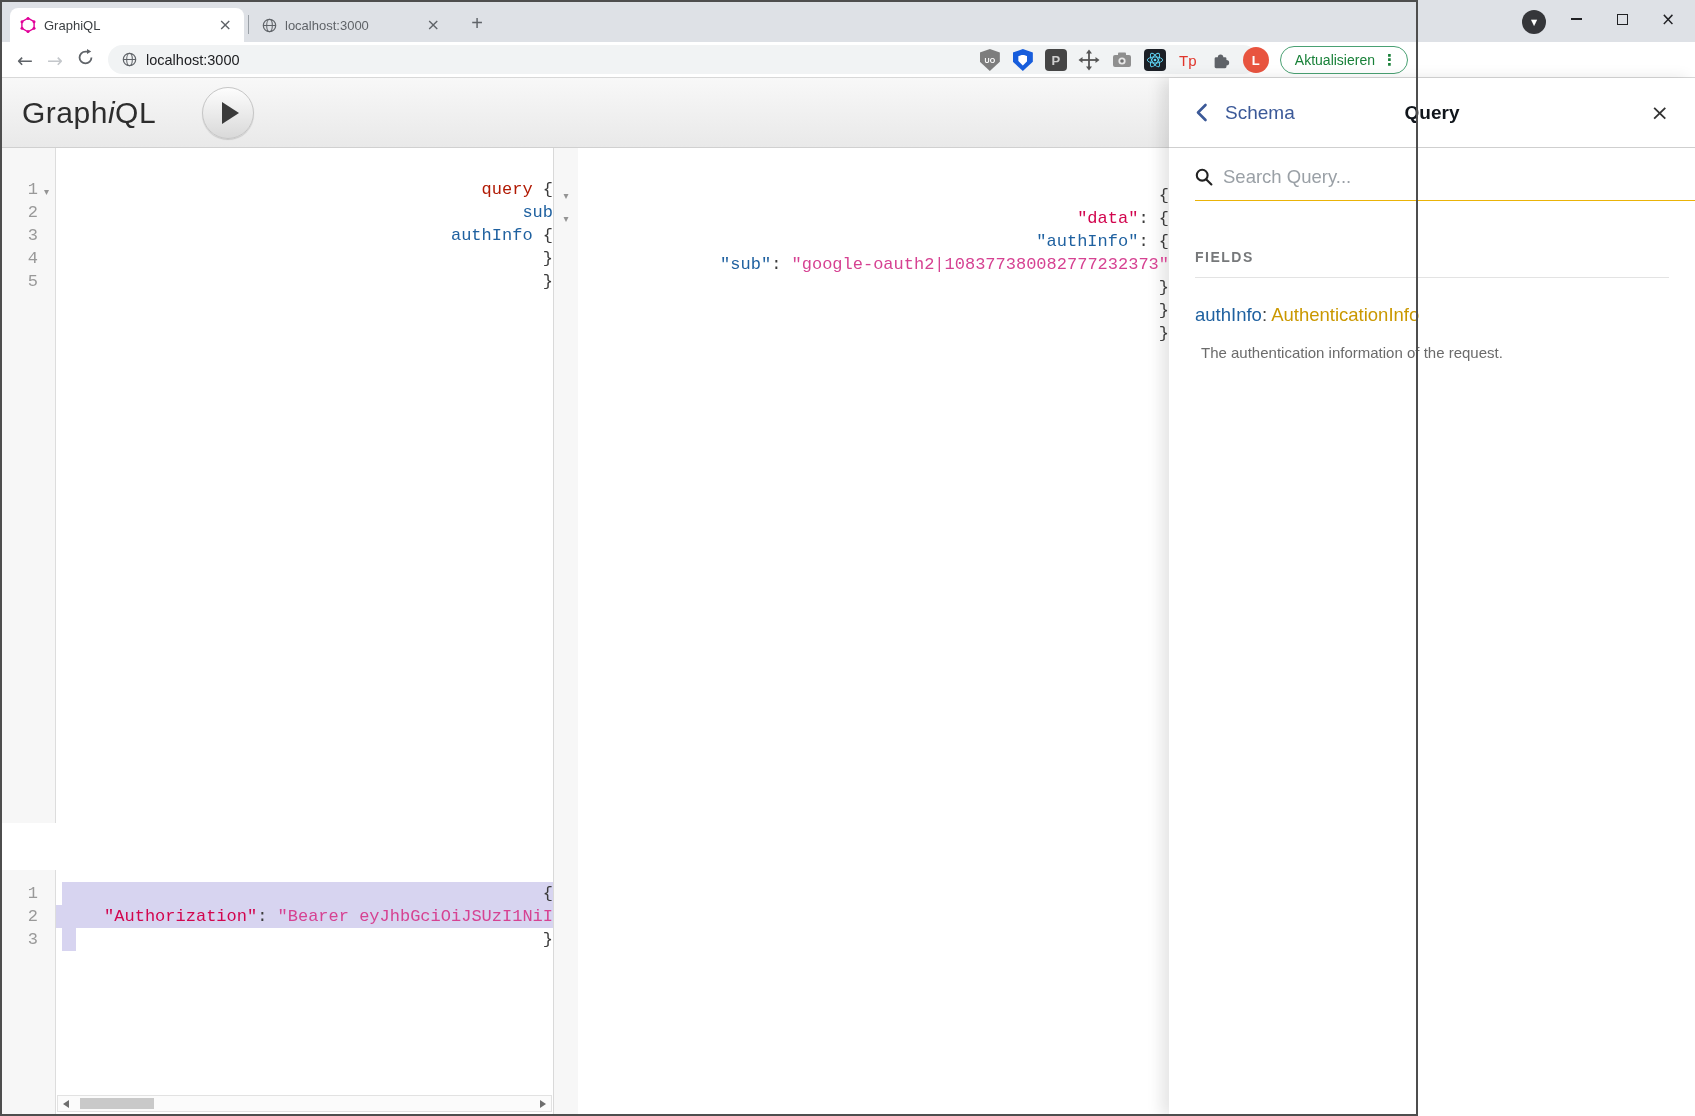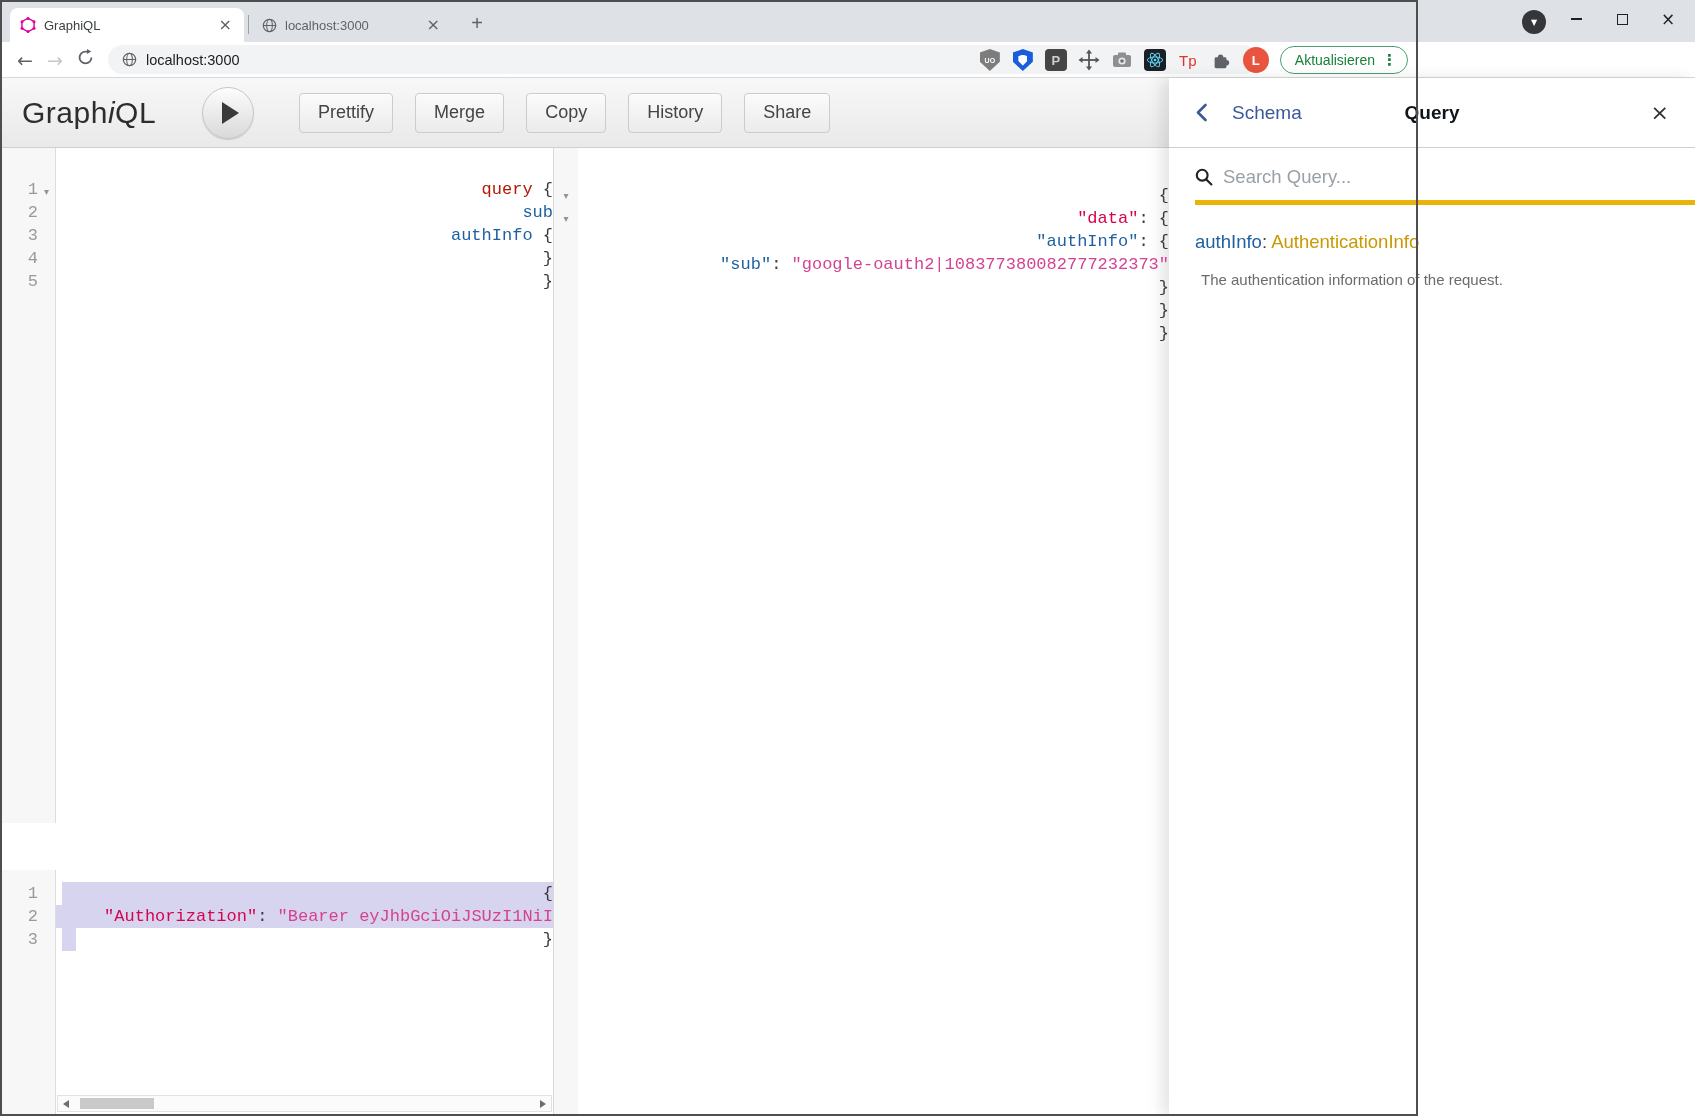--- a/index.html
+++ b/index.html
@@ -110,24 +110,24 @@
   .hs-left { left:0; } .hs-right { right:0; }
   .tri-l { width:0; height:0; border-right:6px solid #6e6e6e; border-top:4px solid transparent; border-bottom:4px solid transparent; }
   .tri-r { width:0; height:0; border-left:6px solid #6e6e6e; border-top:4px solid transparent; border-bottom:4px solid transparent; }
   .hs-thumb { position:absolute; left:22px; top:2px; width:74px; height:11px; background:#c9c9c9; }
 
   
   .docpanel { position:absolute; left:1169px; top:0; width:526px; height:1038px; background:#fff;
               box-shadow:-8px 0 14px rgba(0,0,0,.10); }
   .doc-header { height:70px; border-bottom:1px solid #cfcfcf; display:flex; align-items:center;
                 padding:0 26px; position:relative; }
-  .doc-back { display:flex; align-items:center; gap:24px; color:#3B5998; font-size:19px; cursor:pointer; z-index:1; }
+  .doc-back { display:flex; align-items:center; gap:17px; color:#3B5998; font-size:19px; cursor:pointer; z-index:1; }
   .doc-title { position:absolute; left:0; right:0; text-align:center; font-size:19px; font-weight:bold; color:#10151b; }
   .doc-close { margin-left:auto; font-size:22px; color:#333; cursor:pointer; z-index:1; }
-  .doc-search { margin:18px 0 0 26px; padding-bottom:12px; border-bottom:5px solid #eab308;
+  .doc-search { margin:18px 0 0 26px; padding-bottom:12px; border-bottom:1px solid #eab308;
                 display:flex; align-items:center; gap:10px; }
   .doc-search input { border:none; outline:none; font-size:18.5px; color:#333; width:420px;
                       font-family:"Liberation Sans",sans-serif; background:transparent; }
   .doc-search input::placeholder { color:#9aa0a6; }
   .doc-body { padding:0 26px; }
   .no-desc { margin-top:28px; font-size:18.5px; color:#333; }
   .fields-h { margin-top:48px; font-size:14px; font-weight:bold; color:#76787a; letter-spacing:1.5px;
               padding-bottom:12px; border-bottom:1px solid #e3e3e3; }
   .field-row { margin-top:26px; font-size:18.5px; }
   .field-name { color:#1F61A0; cursor:pointer; }
@@ -266,27 +266,20 @@
 
   <div class="app">
 
     <div class="topbar">
       <div class="gql-logo">
         <span>Graph</span><em>i</em><span>QL</span>
       </div>
       <div class="play-btn">
         <div class="play-ic"></div>
       </div>
-      <div class="tb-buttons">
-        <div class="tb-btn">Prettify</div>
-        <div class="tb-btn">Merge</div>
-        <div class="tb-btn">Copy</div>
-        <div class="tb-btn">History</div>
-        <div class="tb-btn">Share</div>
-      </div>
     </div>
 
     <div class="pane query-pane pt30">
       <div class="gutter">
           <div class="gutter-line">
             <span class="lnum">1</span>
             <span class="fold-slot"><span class="fold">▾</span></span>
           </div>
           <div class="gutter-line">
             <span class="lnum">2</span>
@@ -383,20 +376,21 @@
         <div class="doc-close glyph">×</div>
       </div>
       <div class="doc-search">
         <svg width="18" height="18" viewBox="0 0 18 18">
           <circle cx="7.2" cy="7.2" r="5.4" fill="none" stroke="#222" stroke-width="2.1"></circle>
           <line x1="11.4" y1="11.4" x2="16.4" y2="16.4" stroke="#222" stroke-width="2.1" stroke-linecap="round"></line>
         </svg>
         <input type="text" placeholder="Search Query..." style="">
       </div>
       <div class="doc-body">
+        <div class="fields-h">FIELDS</div>
         <div class="field-row">
           <span class="field-name">authInfo</span><span class="field-colon">:</span>
           <span class="field-type">AuthenticationInfo</span>
         </div>
         <div class="field-desc">The authentication information of the request.</div>
       </div>
     </div>
 
   </div>
 </div>

